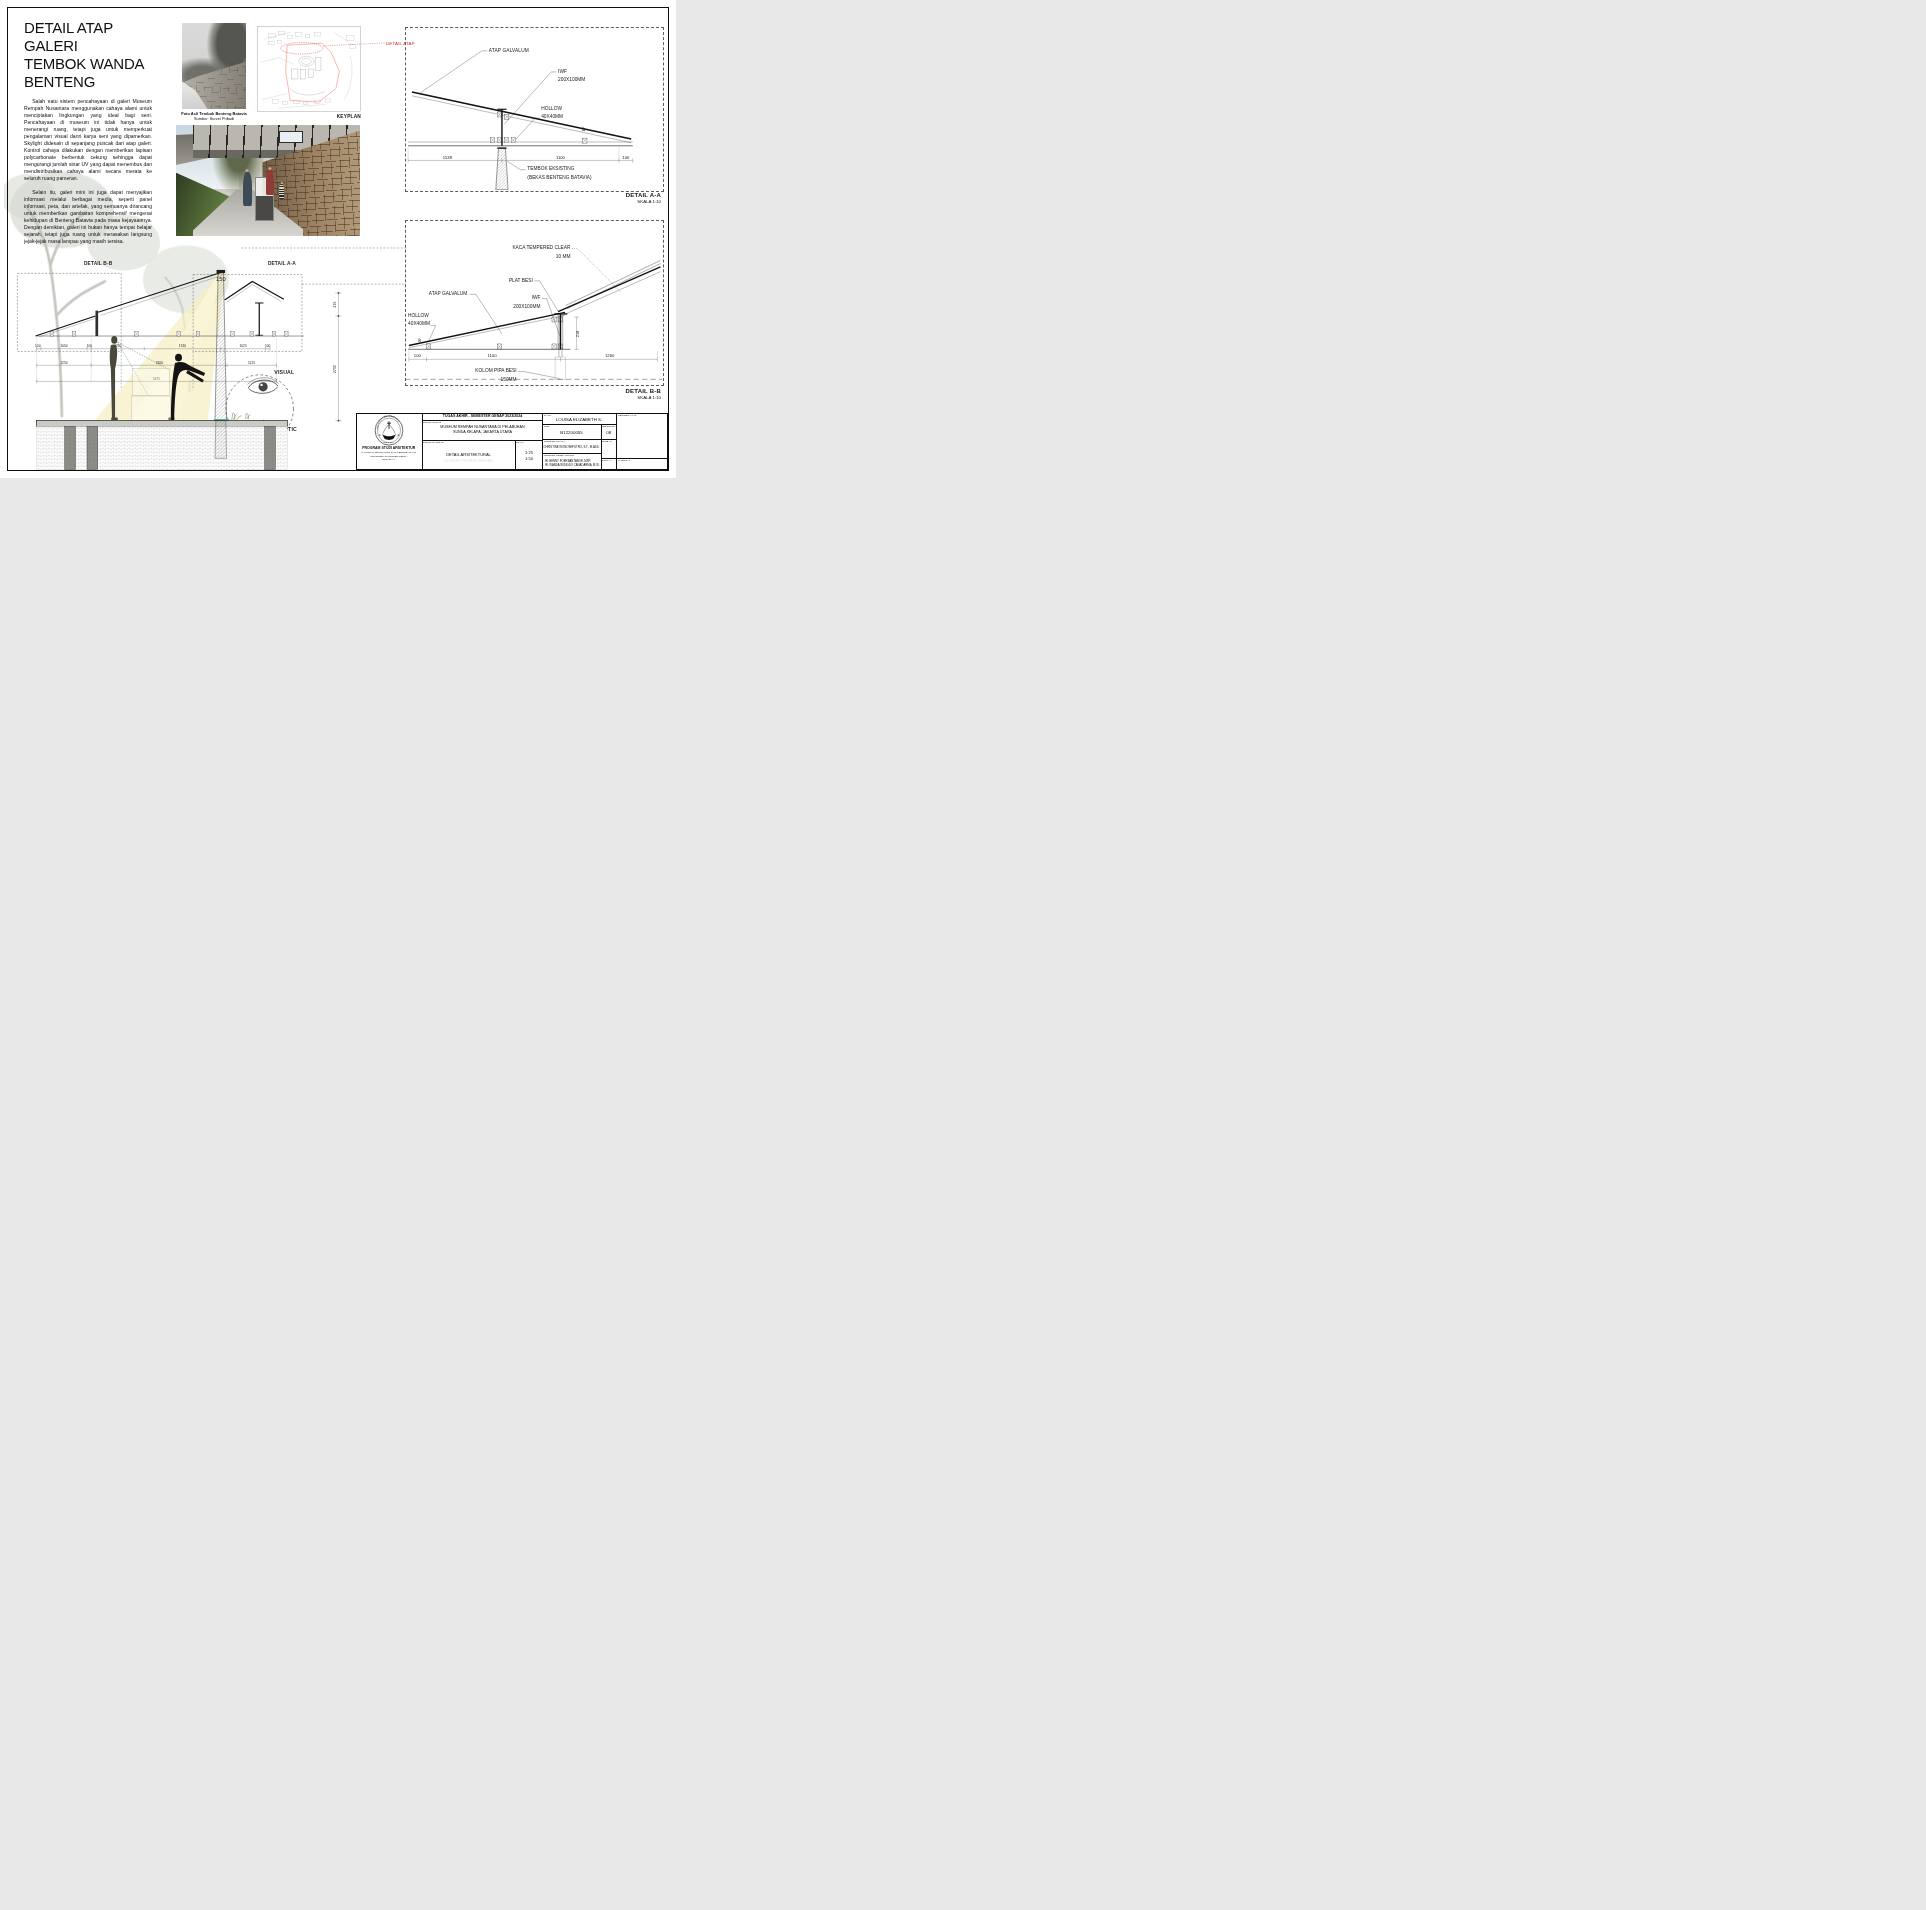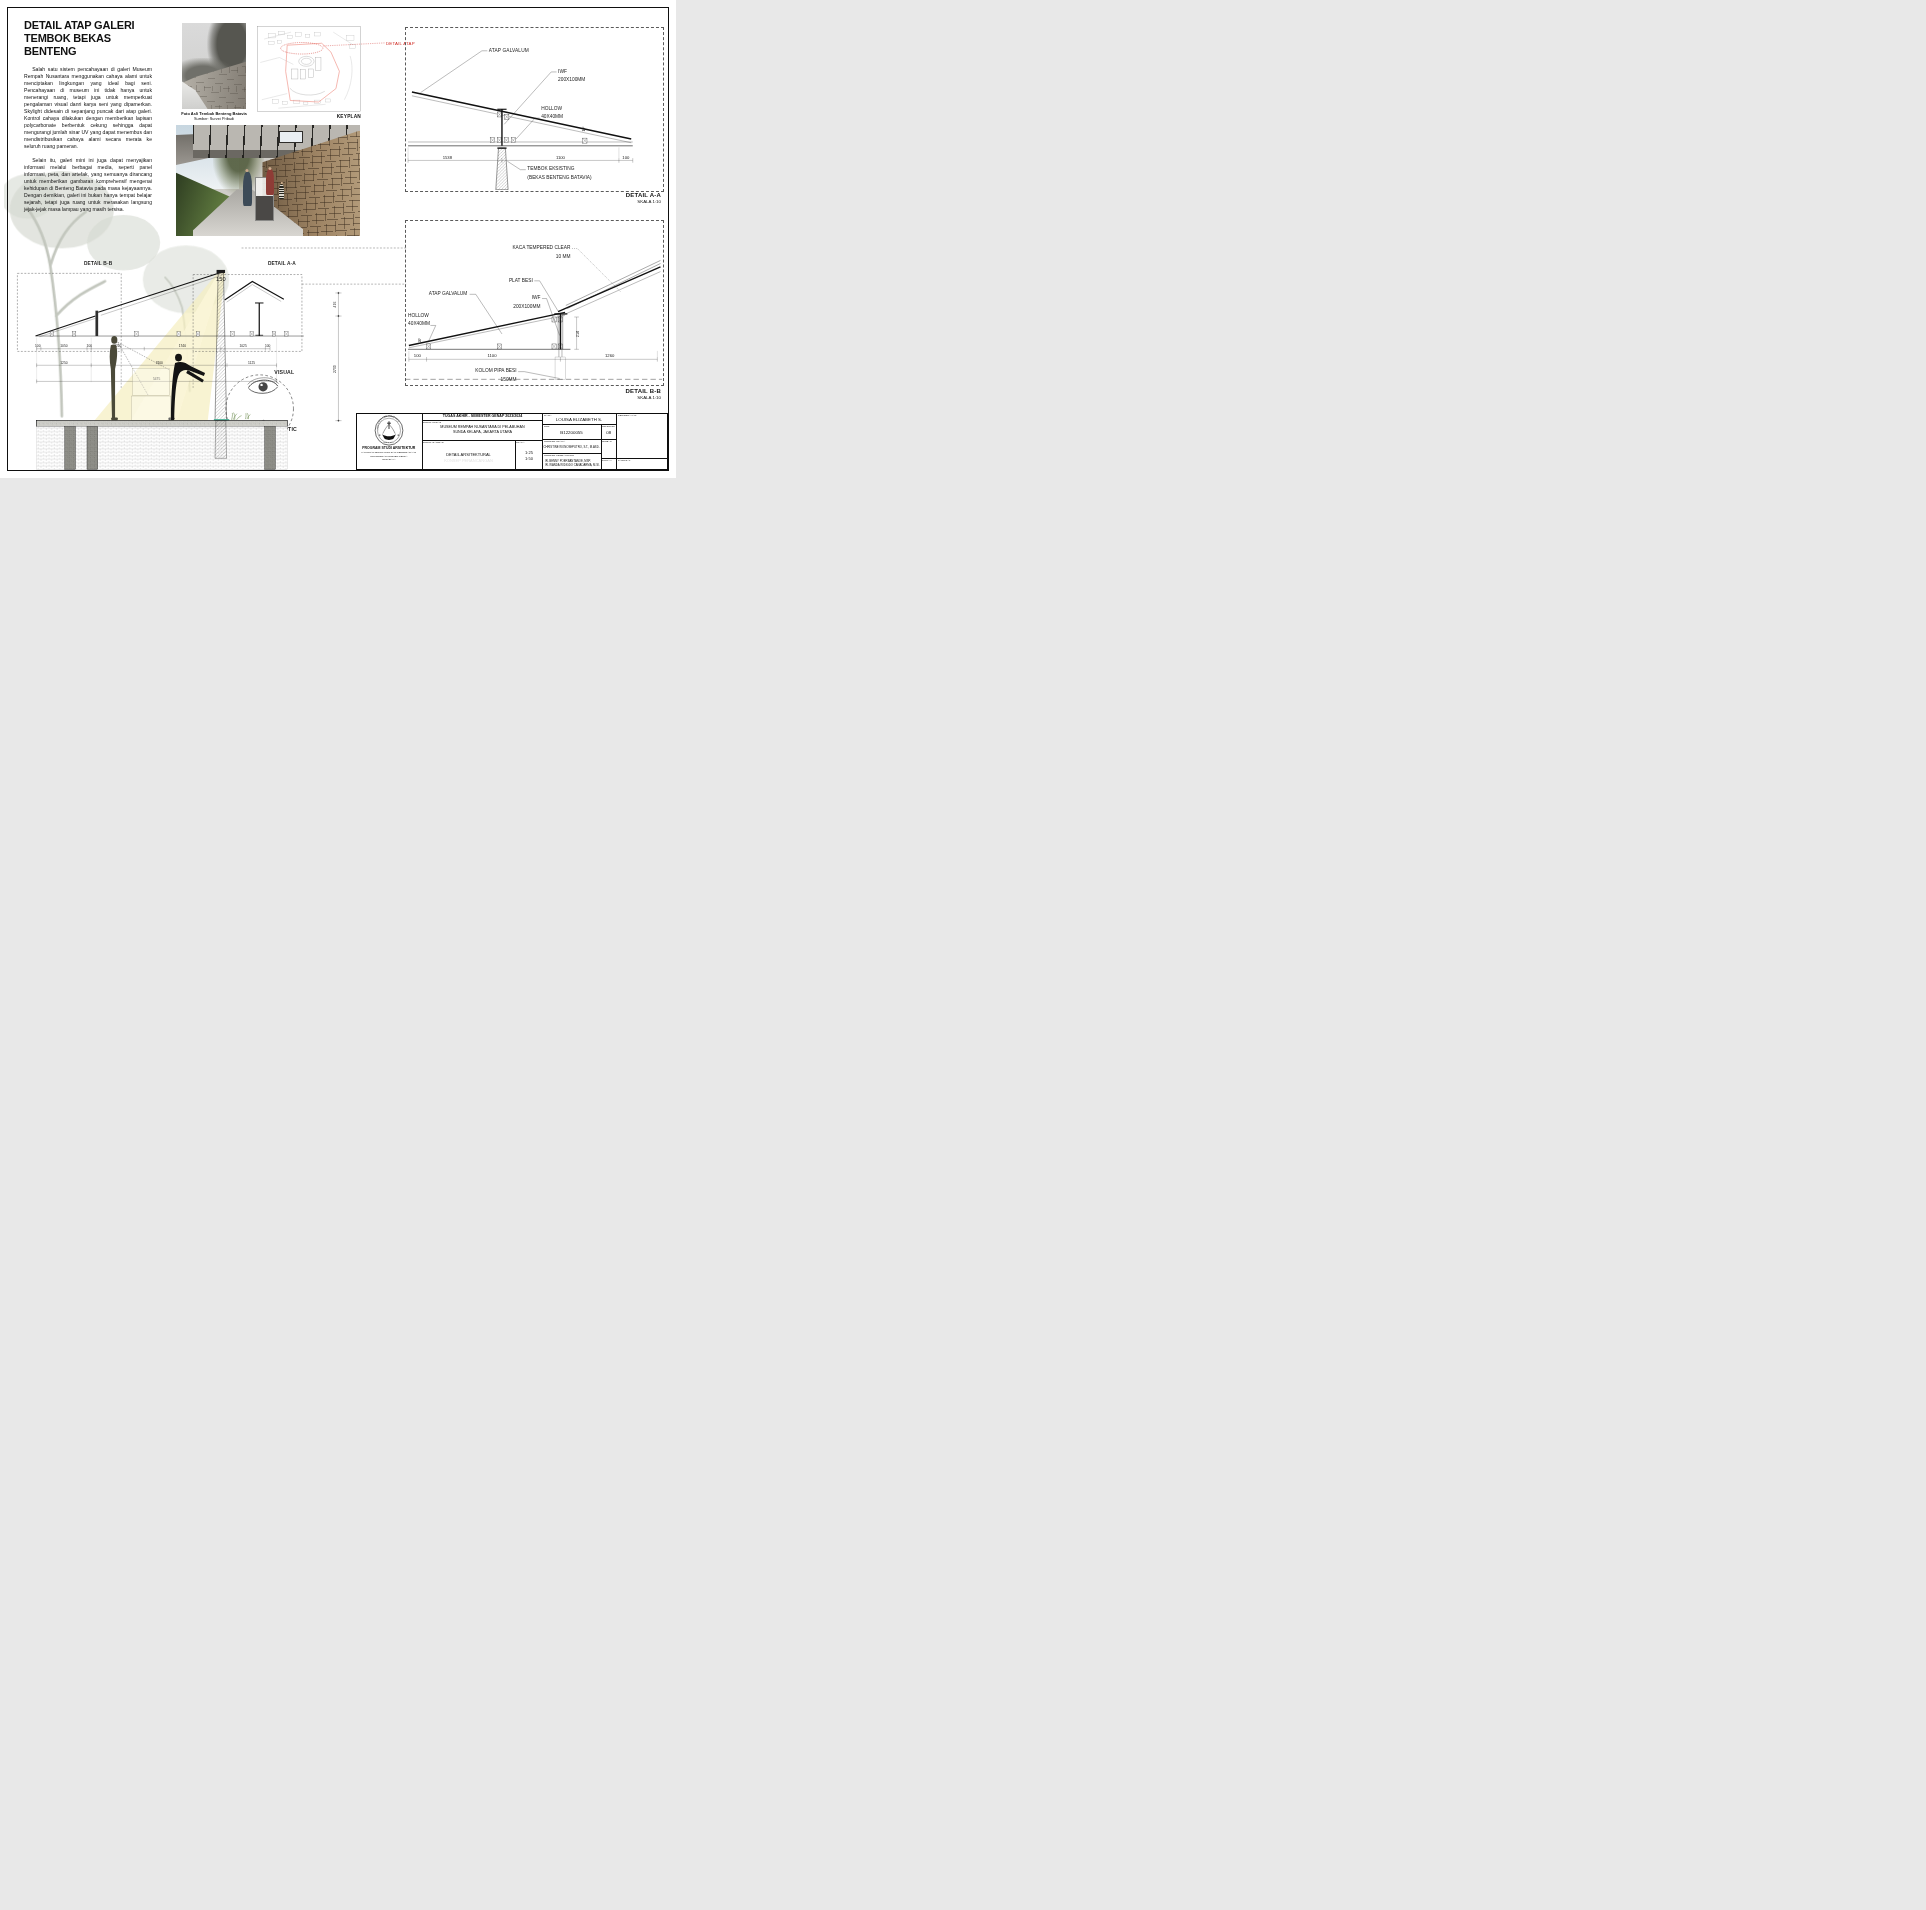--- a/index.html
+++ b/index.html
@@ -2,21 +2,21 @@
 <html style="font-size:6.2px"><head>
 <meta charset="utf-8">
 <style>
   html,body{margin:0;padding:0;background:#e8e8e8;}
   .board{position:relative;width:676px;height:478px;background:#fff;overflow:hidden;
          font-family:"Liberation Sans",sans-serif;color:#111;}
   .frame{position:absolute;inset:7px;border:1px solid #0f0f0f;pointer-events:none;z-index:6;}
   .abs{position:absolute;}
   
   .intro{left:24px;top:19px;width:128px;z-index:2;}
-  .intro h1{margin:0;font-size:11px;line-height:1.2;letter-spacing:-0.2px;font-weight:700;}
+  .intro h1{margin:0;font-size:15px;line-height:1.2;letter-spacing:-0.2px;font-weight:400;}
   .intro p{margin:7px 0 0 0;font-size:5.1px;line-height:1.38;text-align:justify;}
   .intro p.first{ text-indent:1.6em;}
   
   .photo{left:182px;top:23px;width:64px;height:86px;background:linear-gradient(180deg,#dadada 0%,#d4d4d3 45%,#cccccb 60%);overflow:hidden;z-index:2;}
   .ph-tree1{position:absolute;right:-8.5px;top:-7px;width:48px;height:67px;
     background:radial-gradient(ellipse at 52% 42%,#565650 0 42%,rgba(88,88,82,.55) 58%,transparent 72%);}
   .ph-tree2{position:absolute;left:-4.6px;top:35px;width:58px;height:32px;
     background:radial-gradient(ellipse at 45% 55%,#70706a 0 38%,rgba(112,112,104,.45) 58%,transparent 75%);}
   .ph-wall{position:absolute;left:0;bottom:0;width:100%;height:55%;
     background:
@@ -91,21 +91,21 @@
       <ellipse cx="150" cy="155" rx="135" ry="100" fill="#cdd2c7" opacity=".7"></ellipse>
       <ellipse cx="310" cy="240" rx="95" ry="72" fill="#ccd1c6" opacity=".6"></ellipse>
       <ellipse cx="62" cy="120" rx="72" ry="58" fill="#ccd1c6" opacity=".6"></ellipse>
       <path d="M150,690 C148,560 138,420 120,300 M120,300 C110,240 90,190 60,150 M120,300 C140,230 170,190 212,160 M135,430 C180,380 222,360 262,340" stroke="#b4b9ae" stroke-width="7" fill="none" stroke-linecap="round"></path>
       <ellipse cx="472" cy="335" rx="112" ry="88" fill="#ced3c8" opacity=".55"></ellipse>
       <path d="M482,625 C477,540 472,470 462,408 M462,408 C450,370 436,348 418,330" stroke="#bcc1b6" stroke-width="5" fill="none" stroke-linecap="round"></path>
     </g>
   </svg>
 
   <div class="abs intro">
-    <h1><span>DETAIL ATAP GALERI</span><br><span>TEMBOK BEKAS BENTENG</span></h1>
+    <h1><span>DETAIL ATAP GALERI</span><br><span>TEMBOK WANDA BENTENG</span></h1>
     <p class="first">Salah satu sistem pencahayaan di galeri Museum Rempah Nusantara menggunakan cahaya alami untuk menciptakan lingkungan yang ideal bagi seni. Pencahayaan di museum ini tidak hanya untuk menerangi ruang, tetapi juga untuk memperkuat pengalaman visual danri karya seni yang dipamerkan. Skylight didesain di sepanjang puncak dari atap galeri. Kontrol cahaya dilakukan dengan memberikan lapisan polycarbonate berbentuk cekung sehingga dapat mengurangi jumlah sinar UV yang dapat menembus dan mendistribusikan cahaya alami secara merata ke seluruh ruang pameran.</p>
     <p class="first">Selain itu, galeri mini ini juga dapat menyajikan informasi melalui berbagai media, seperti panel informasi, peta, dan artefak, yang semuanya dirancang untuk memberikan gambaran komprehensif mengenai kehidupan di Benteng Batavia pada masa kejayaannya. Dengan demikian, galeri ini bukan hanya tempat belajar sejarah, tetapi juga ruang untuk merasakan langsung jejak-jejak masa lampau yang masih tersisa.</p>
   </div>
 
   <div class="abs photo">
     <div class="ph-tree1"></div>
     <div class="ph-tree2"></div>
     <div class="ph-wall"></div>
     <div class="ph-pave"></div>
   </div>

